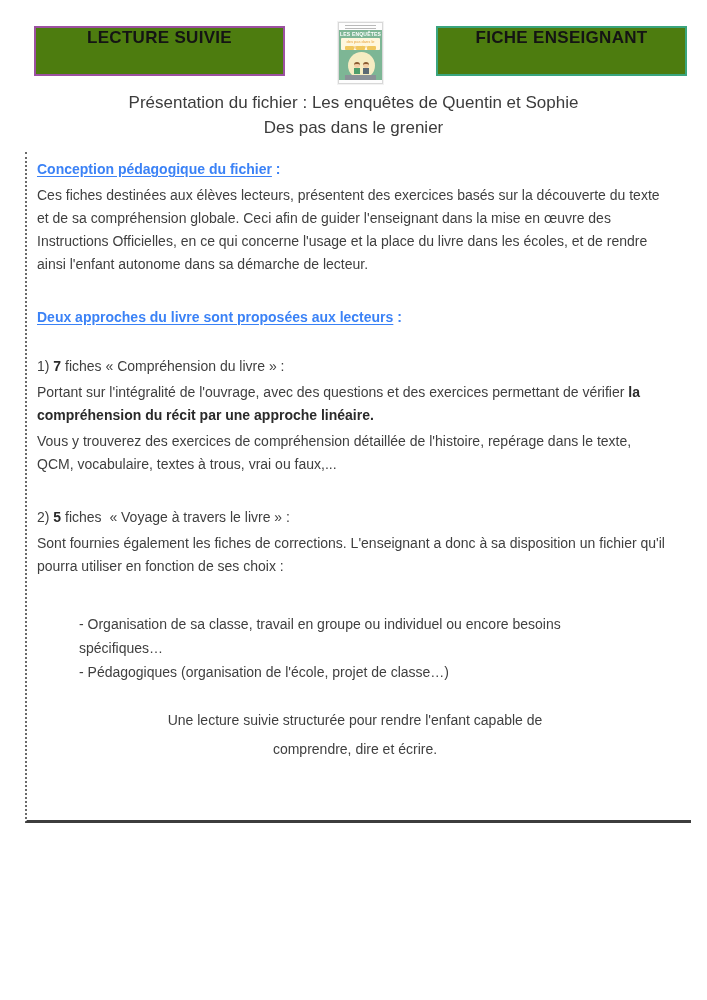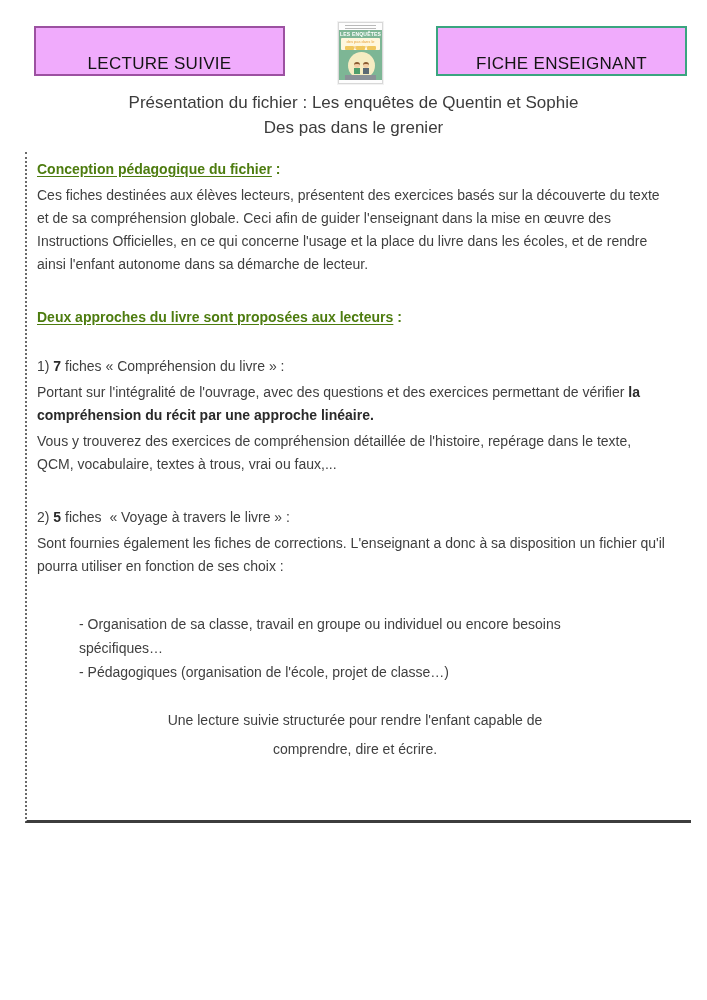--- a/index.html
+++ b/index.html
@@ -13,23 +13,23 @@
   }
   .page { width: 707px; height: 1000px; background: #fff; position: relative; }
 
   
   .header {
     display: flex; justify-content: space-between; align-items: flex-start;
     padding: 26px 20px 0 34px; height: 88px;
   }
   .hdr-box {
     width: 251px; height: 50px;
-    display: flex; align-items: flex-end; justify-content: center;
-    background: #f0abfc;
-    font-weight: normal; font-size: 17px; color: #141414; letter-spacing: .3px;
+    display: flex; align-items: flex-start; justify-content: center;
+    background: #4d7c0f;
+    font-weight: bold; font-size: 17px; color: #141414; letter-spacing: .3px;
   }
   .hdr-box.purple { border: 2px solid #9c51a1; }
   .hdr-box.green  { border: 2px solid #3aa57f; }
 
   
   .cover {
     width: 45px; height: 62px; margin-top: -4px;
     background: #7db695; border: 1px solid #d8d8d8;
     position: relative; overflow: hidden;
     box-shadow: 0 0 0 1px #f2f2f2;
@@ -64,21 +64,21 @@
   .doc-title { text-align:center; font-size:17px; color:#3c3c3c; line-height:25px; margin-top:2px; }
 
   
   .content {
     margin: 12px 16px 0 25px;
     border-left: 2px dotted #6a6a6a;
     border-bottom: 3px solid #3d3d3d;
     padding: 6px 18px 56px 10px;
     font-size: 14px; line-height: 23px;
   }
-  .h-underline { font-weight: bold; color:#4d7c0f; }
+  .h-underline { font-weight: bold; color:#3b82f6; }
   .h-underline .u { text-decoration: underline; text-underline-offset: 2px; white-space: pre-wrap; }
   .sub-head { color:#3f3f3f; }
   .sub-head .u { text-underline-offset: 2px; white-space: pre-wrap; }
   .sub-head .num { font-weight: bold; color:#2a2a2a; }
   p.body { margin-top: 3px; }
   .mt26 { margin-top: 26px; } .mt30 { margin-top: 30px; } .mt18 { margin-top: 18px; }
   .mt22 { margin-top: 22px; } .mt34 { margin-top: 34px; }
   .bold-run { font-weight: bold; color:#2a2a2a; }
   .bullets div { line-height: 22px; }
   .indented { padding-left: 42px; max-width: 560px; line-height: 24px; }

